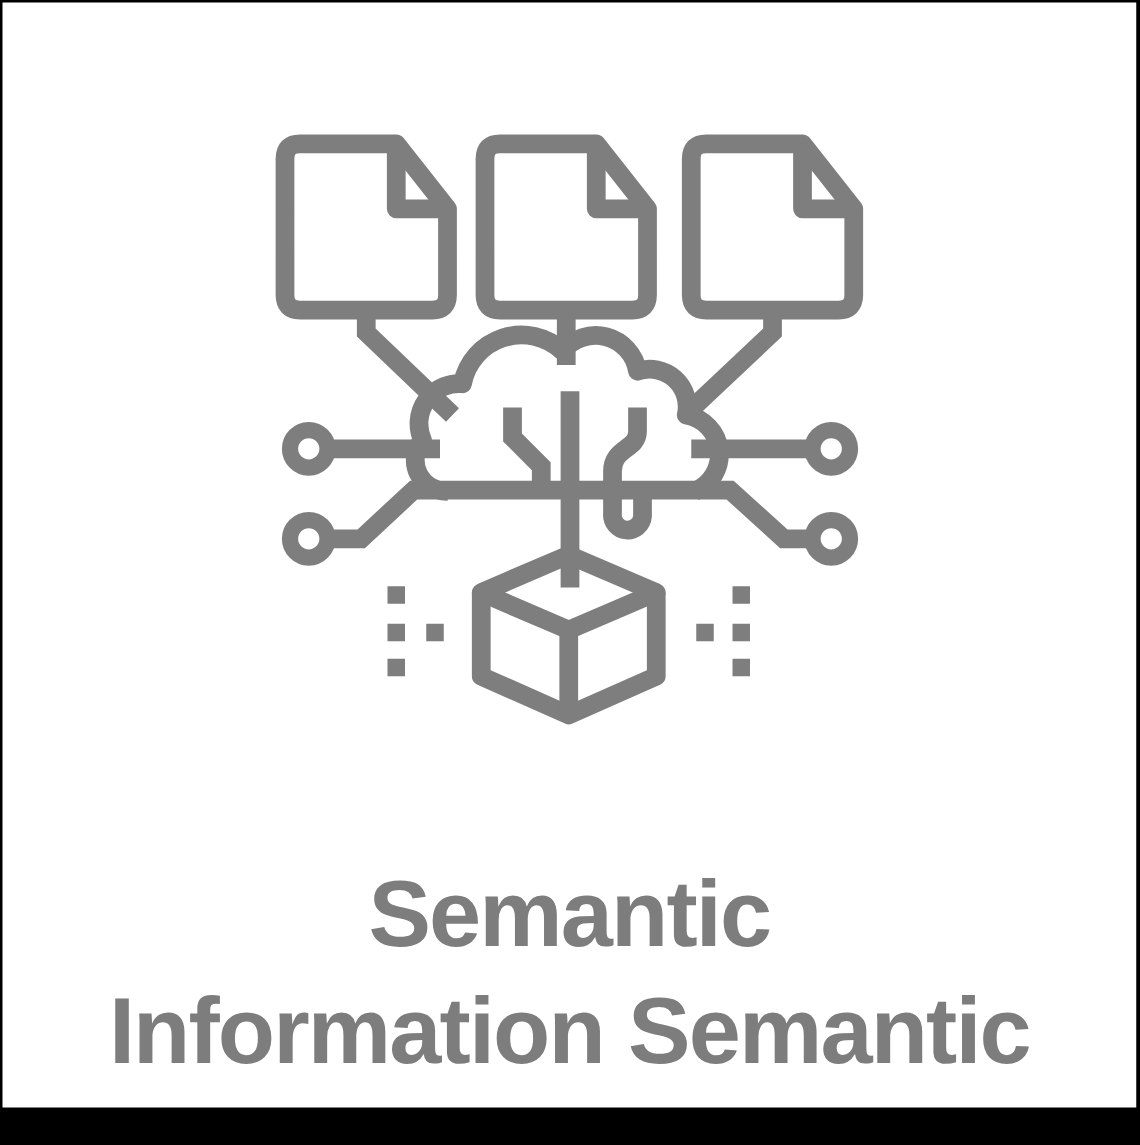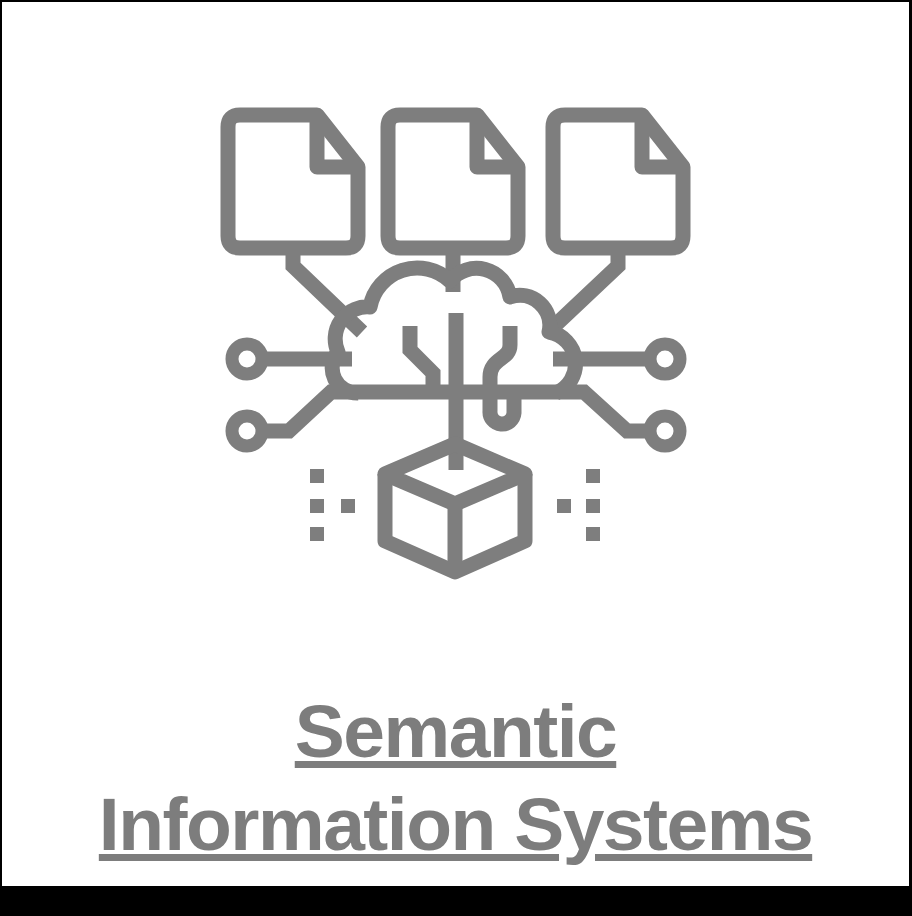--- a/index.html
+++ b/index.html
@@ -32,21 +32,21 @@
   .ic-node{fill:none;stroke:var(--icon-color);stroke-width:13;}
   .ic-fill{fill:var(--icon-color);stroke:none;}
   .title{
     position:absolute;left:0;top:683px;width:907px;
     text-align:center;
     color:var(--text-color);
     font-size:75px;line-height:93px;font-weight:bold;
     letter-spacing:-1.5px;
     white-space:nowrap;
   }
-  .title .line{display:block;text-decoration:underline;}
+  .title .line{display:block;}
 </style>
 </head>
 <body>
 
 <div class="stage">
   <div class="card">
 
     <svg class="icon-svg" viewBox="2 2 907 884" aria-hidden="true">
 
       <g>
@@ -107,17 +107,17 @@
         <rect class="ic-fill" x="341" y="499" width="14" height="14"></rect>
         <rect class="ic-fill" x="586" y="469" width="14" height="14"></rect>
         <rect class="ic-fill" x="586" y="499" width="14" height="14"></rect>
         <rect class="ic-fill" x="586" y="527" width="14" height="14"></rect>
         <rect class="ic-fill" x="557" y="499" width="14" height="14"></rect>
       </g>
     </svg>
 
     <div class="title">
       <span class="line">Semantic</span>
-      <span class="line">Information Systems</span>
+      <span class="line">Information Semantic</span>
     </div>
 
   </div>
 </div>
 
 </body></html>

